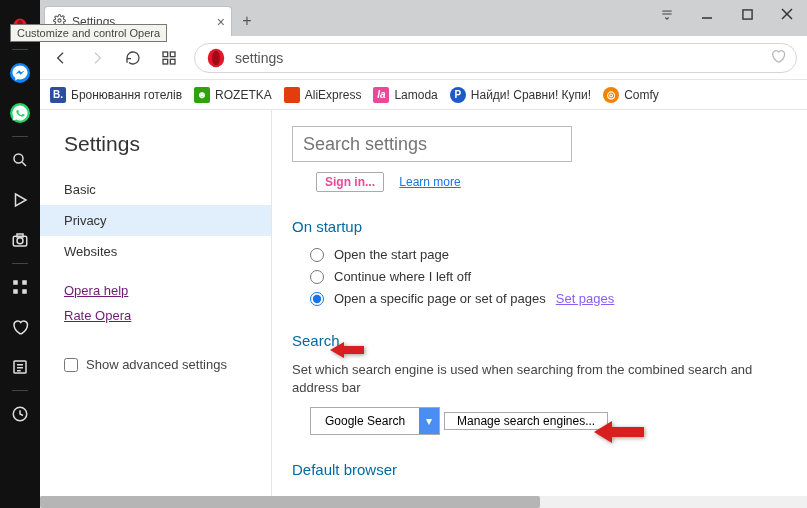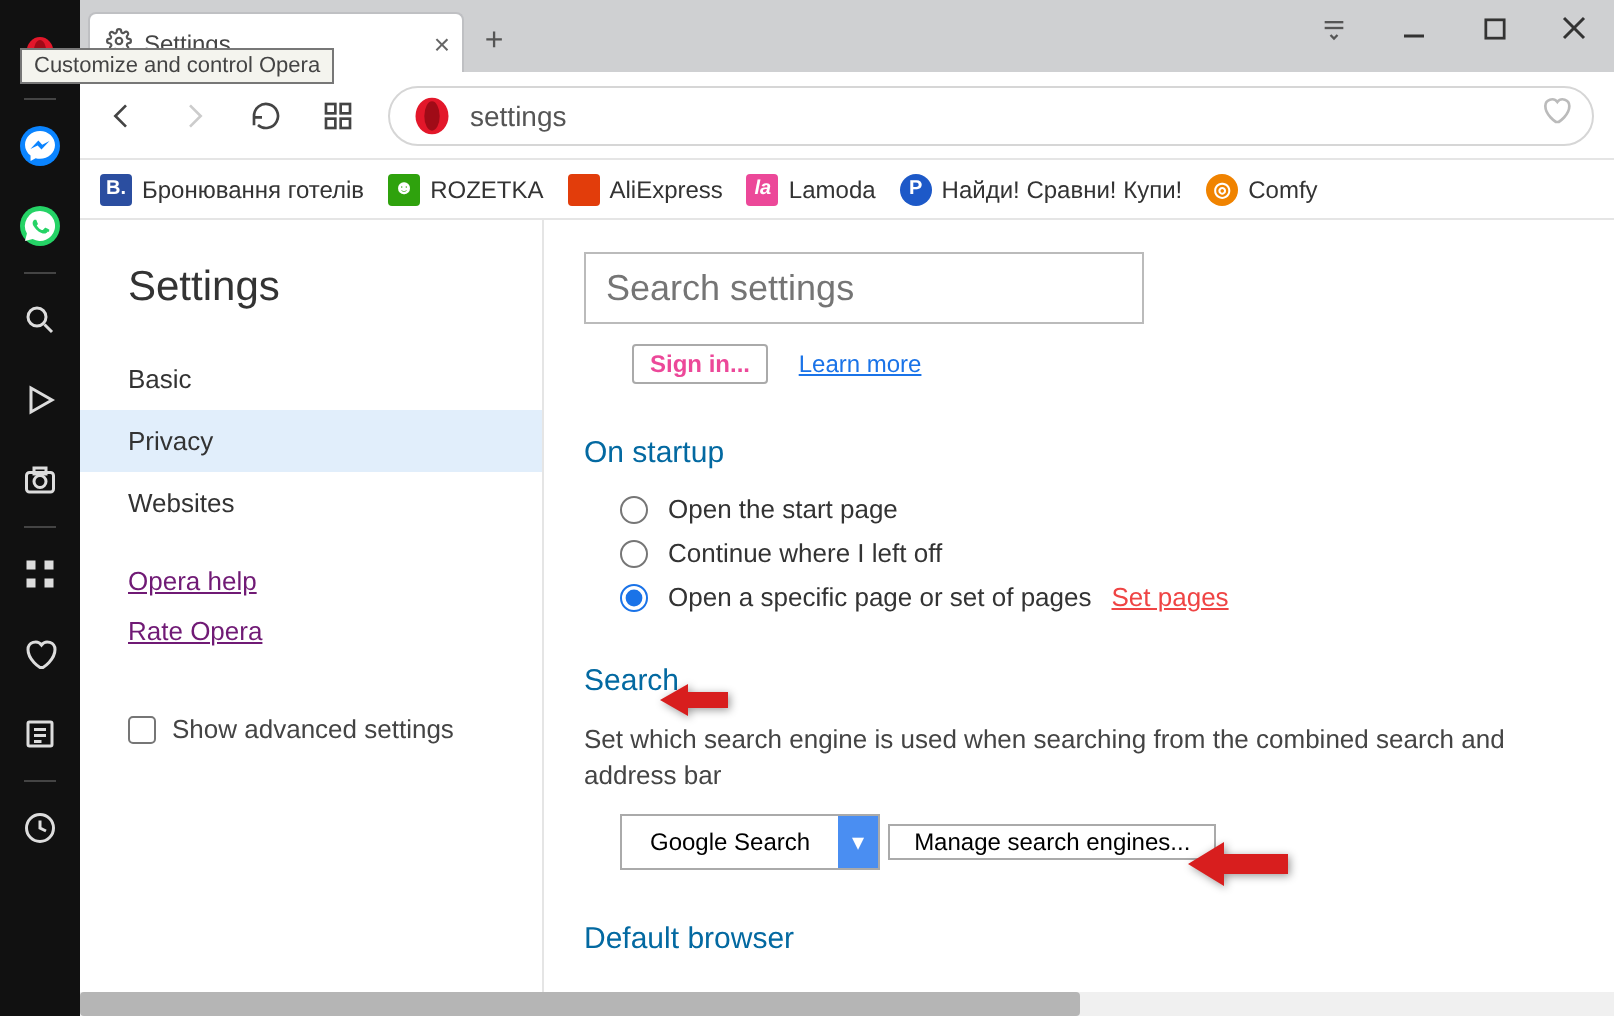--- a/index.html
+++ b/index.html
@@ -56,21 +56,21 @@
   .searchin { width: 280px; height: 36px; border:1px solid #bbb; padding: 12px 10px; font-size: 18px; color:#888; }
   .trunc { margin: 10px 0 0 24px; font-size:12px; }
   .trunc .box { display:inline-block; border:1px solid #aaa; padding: 2px 8px; color:#ec4899; border-radius:2px;font-weight:bold; }
   .trunc a { color:#1a73e8; text-decoration: underline; margin-left: 12px; }
 
   .sect { margin-top: 26px; }
   .sect h2 { font-size: 15px; font-weight: normal; color:#0369a1; margin-bottom: 12px; display:flex;align-items:center; }
   .radios { margin-left: 18px; }
   .radios label { display:flex; align-items:center; font-size: 13px; color:#333; margin-bottom: 7px; gap:10px; }
   .radios input { width:14px; height:14px; accent-color:#1a73e8; }
-  .radios a { color:#ef4444; text-decoration: underline; text-align: center; }
+  .radios a { color:#8b5cf6; text-decoration: underline; text-align: center; }
   .desc { font-size: 13px; color:#444; margin: 8px 0 10px 0; line-height:1.4; }
 
   .dd { display:inline-flex; border:1px solid #aaa; height:28px; align-items:center; font-size:12px; }
   .dd span { padding: 0 14px; }
   .dd .car { width:20px; background:#4a8ef2; color:#fff; display:flex;align-items:center;justify-content:center; height:100%; }
   .btn { display:inline-flex; border:1px solid #aaa; height:18px; align-items:center; padding: 0 12px; font-size:12px; margin-left:4px; cursor:pointer; }
 
   .arrow { position:absolute; }
   .arrow svg { filter: drop-shadow(1px 1px 2px rgba(0,0,0,0.4)); }
 

